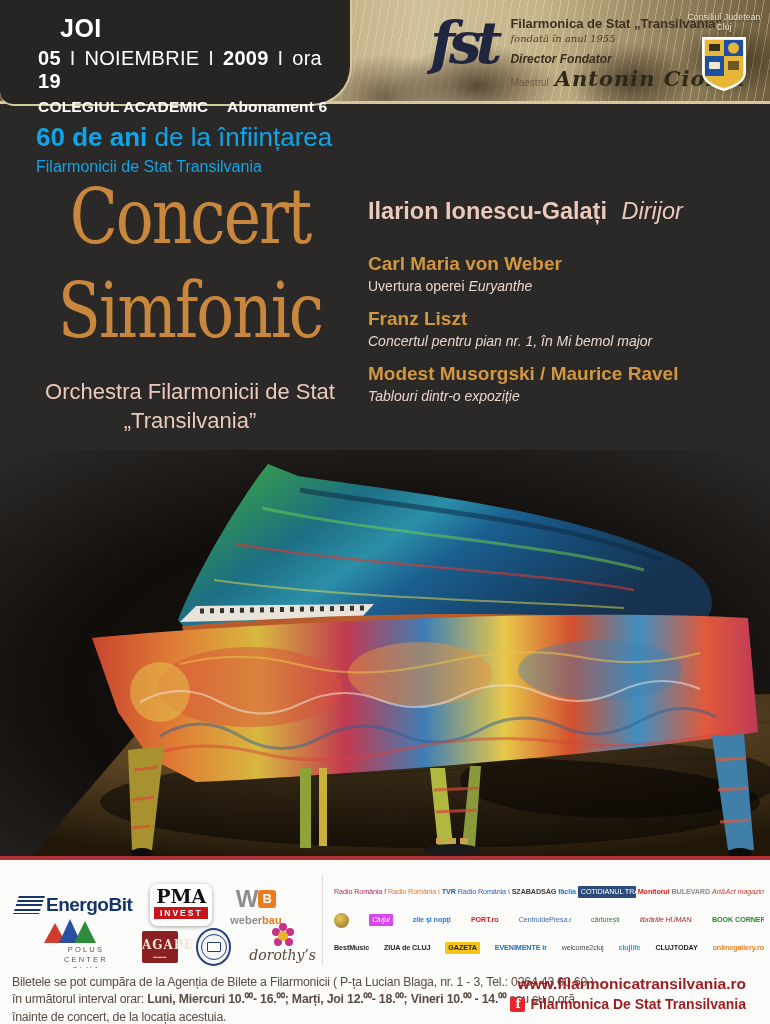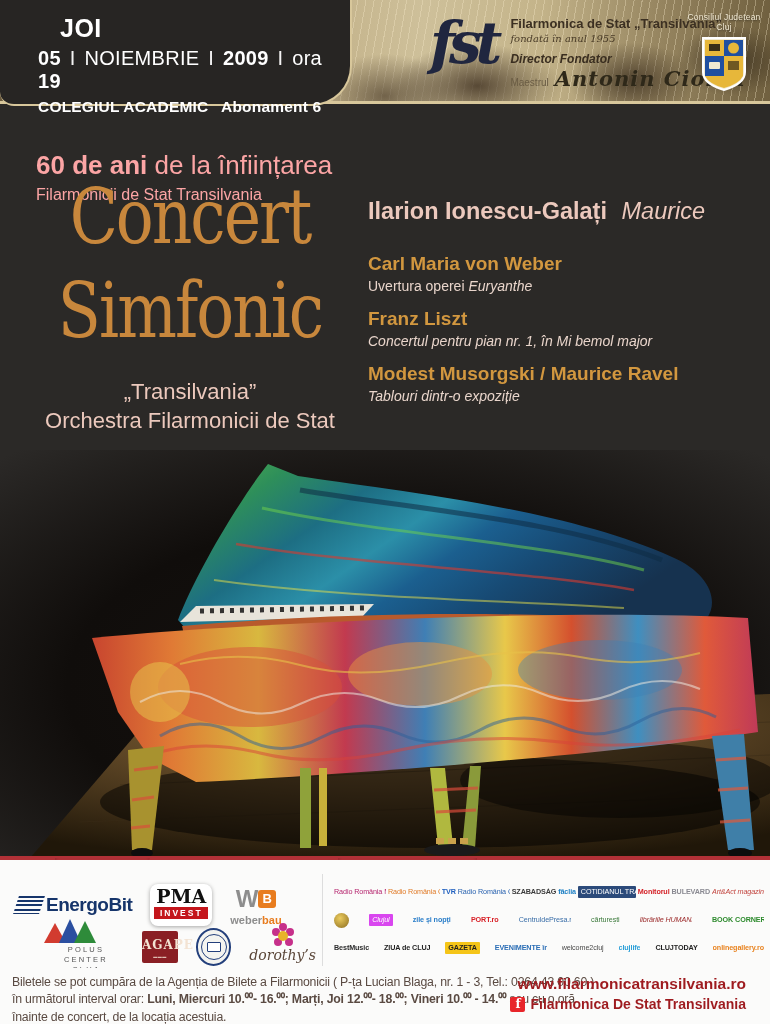--- a/index.html
+++ b/index.html
@@ -40,23 +40,23 @@
     position:absolute;left:0;top:0;width:352px;height:106px;
     background:#272523;border-right:2.5px solid #d8c79b;border-bottom:2.5px solid #d8c79b;
     border-bottom-right-radius:40px;border-bottom-left-radius:14px;
     color:#fff;padding-top:14px;box-sizing:border-box;
   }
   .day{font-size:25px;font-weight:700;margin-left:60px;letter-spacing:.5px;}
   .date-line{font-size:20px;margin-left:38px;margin-top:4px;letter-spacing:.3px;}
   .date-line .b{font-weight:700;}
   .date-line .sep{opacity:.95;font-weight:400;padding:0 3px;}
   .venue-line{font-size:15.5px;font-weight:700;margin-left:38px;margin-top:5px;letter-spacing:.2px;}
-  .venue-line .abo{margin-left:8px;}
-  
-  .anniversary{position:absolute;left:36px;top:122px;color:#fca5a5;margin-top:28px;}
+  .venue-line .abo{margin-left:14px;}
+  
+  .anniversary{position:absolute;left:36px;top:122px;color:#0ea5e9;}
   .anniv-l1{font-size:26px;}
   .anniv-l1 .hl{font-weight:700;}
   .anniv-l2{font-size:16px;margin-top:5px;}
   
   .title-col{position:absolute;left:10px;top:182px;width:360px;text-align:center;}
   .title-line{
     font-family:"DejaVu Serif",serif;font-size:63px;line-height:.92;
     color:#c8873c;transform:scaleY(1.22);transform-origin:top center;letter-spacing:-2px;
   }
   .title-line2{margin-top:36px;}
@@ -191,29 +191,29 @@
     <div class="anniv-l1">
       <span class="hl">60 de ani</span><span> de la înființarea</span>
     </div>
     <div class="anniv-l2">Filarmonicii de Stat Transilvania</div>
   </div>
 
   <div class="title-col">
     <div class="title-line">Concert</div>
     <div class="title-line title-line2">Simfonic</div>
     <div class="subtitle">
+      <div>Orchestra Filarmonicii de Stat</div>
       <div>„Transilvania”</div>
-      <div>Orchestra Filarmonicii de Stat</div>
     </div>
   </div>
 
   <div class="right-col">
     <div class="performer">
       <span class="nm">Ilarion Ionescu-Galați</span>
-      <span class="rl">Maurice</span>
+      <span class="rl">Dirijor</span>
     </div>
     <div class="program">
       <div class="prog-entry">
         <div class="composer">Carl Maria von Weber</div>
         <div class="piece"><span>Uvertura operei </span><span class="it">Euryanthe</span></div>
       </div>
       <div class="prog-entry">
         <div class="composer">Franz Liszt</div>
         <div class="piece"><span></span><span class="it">Concertul pentru pian nr. 1, în Mi bemol major</span></div>
       </div>

